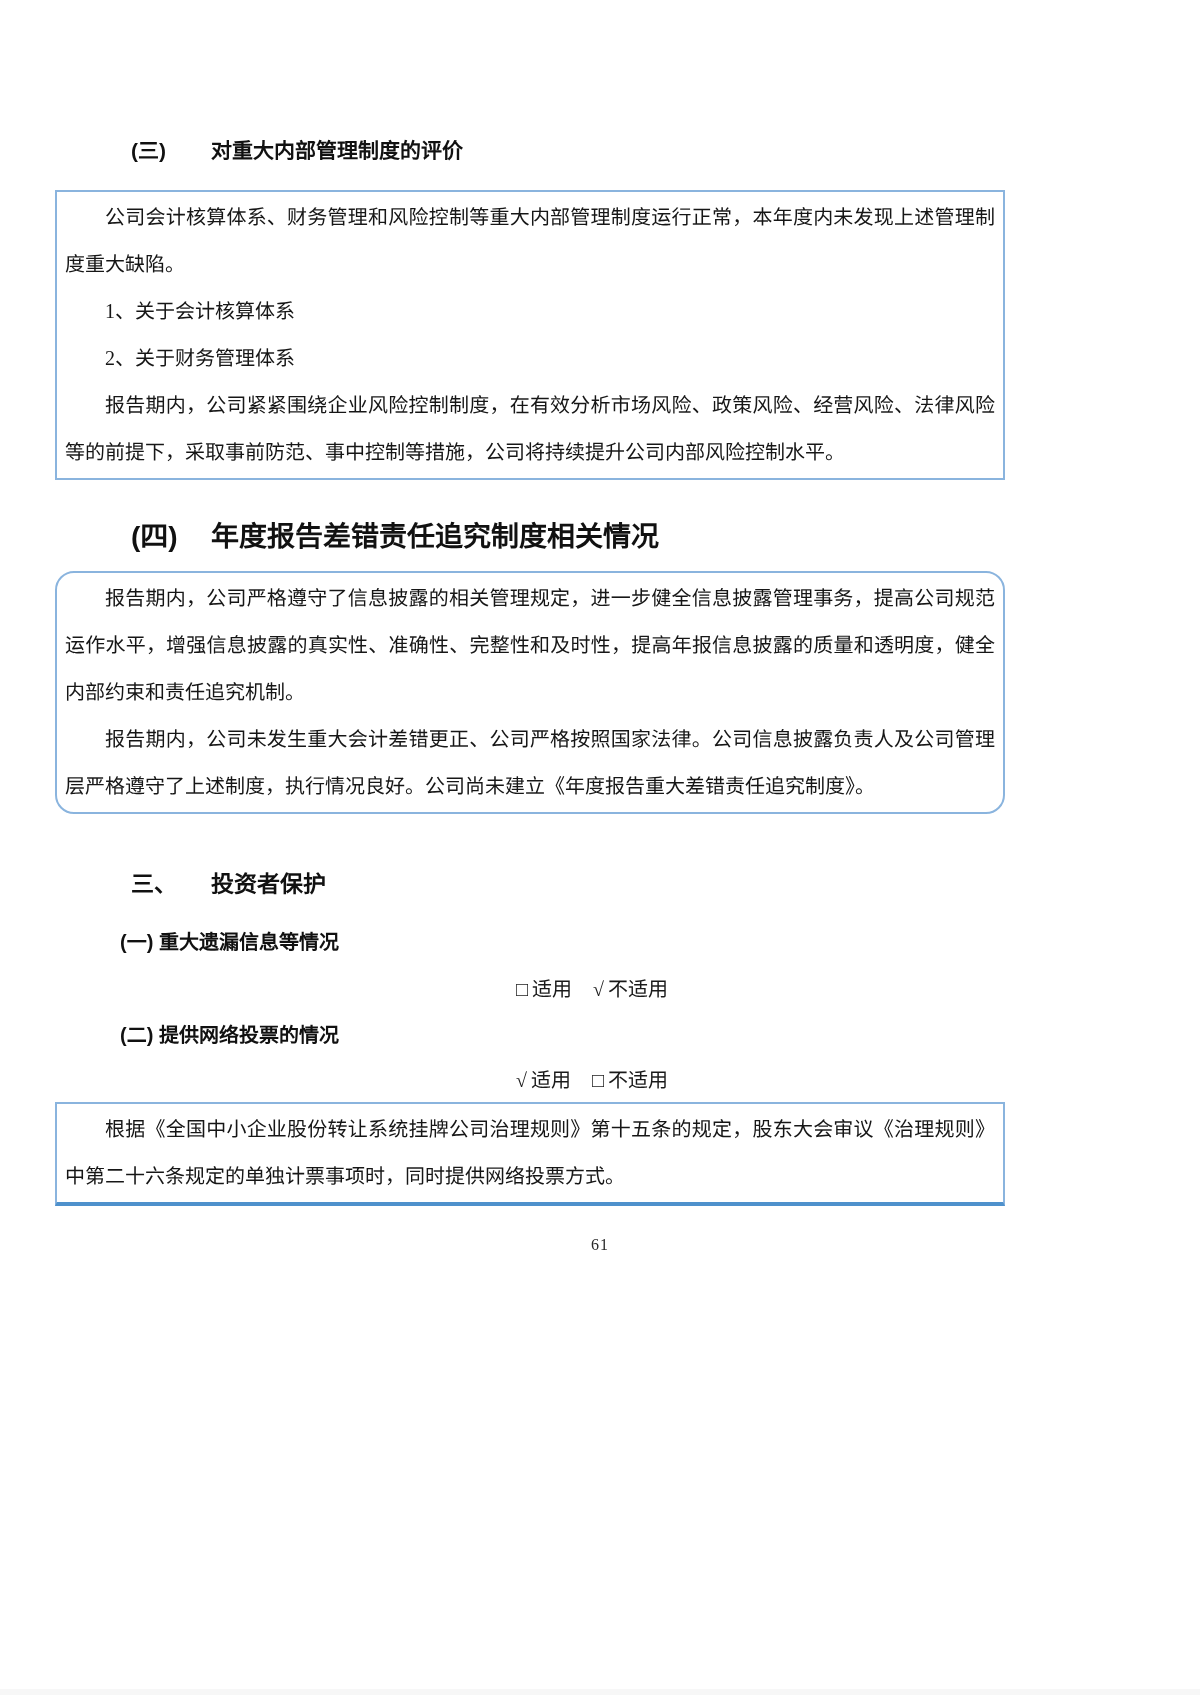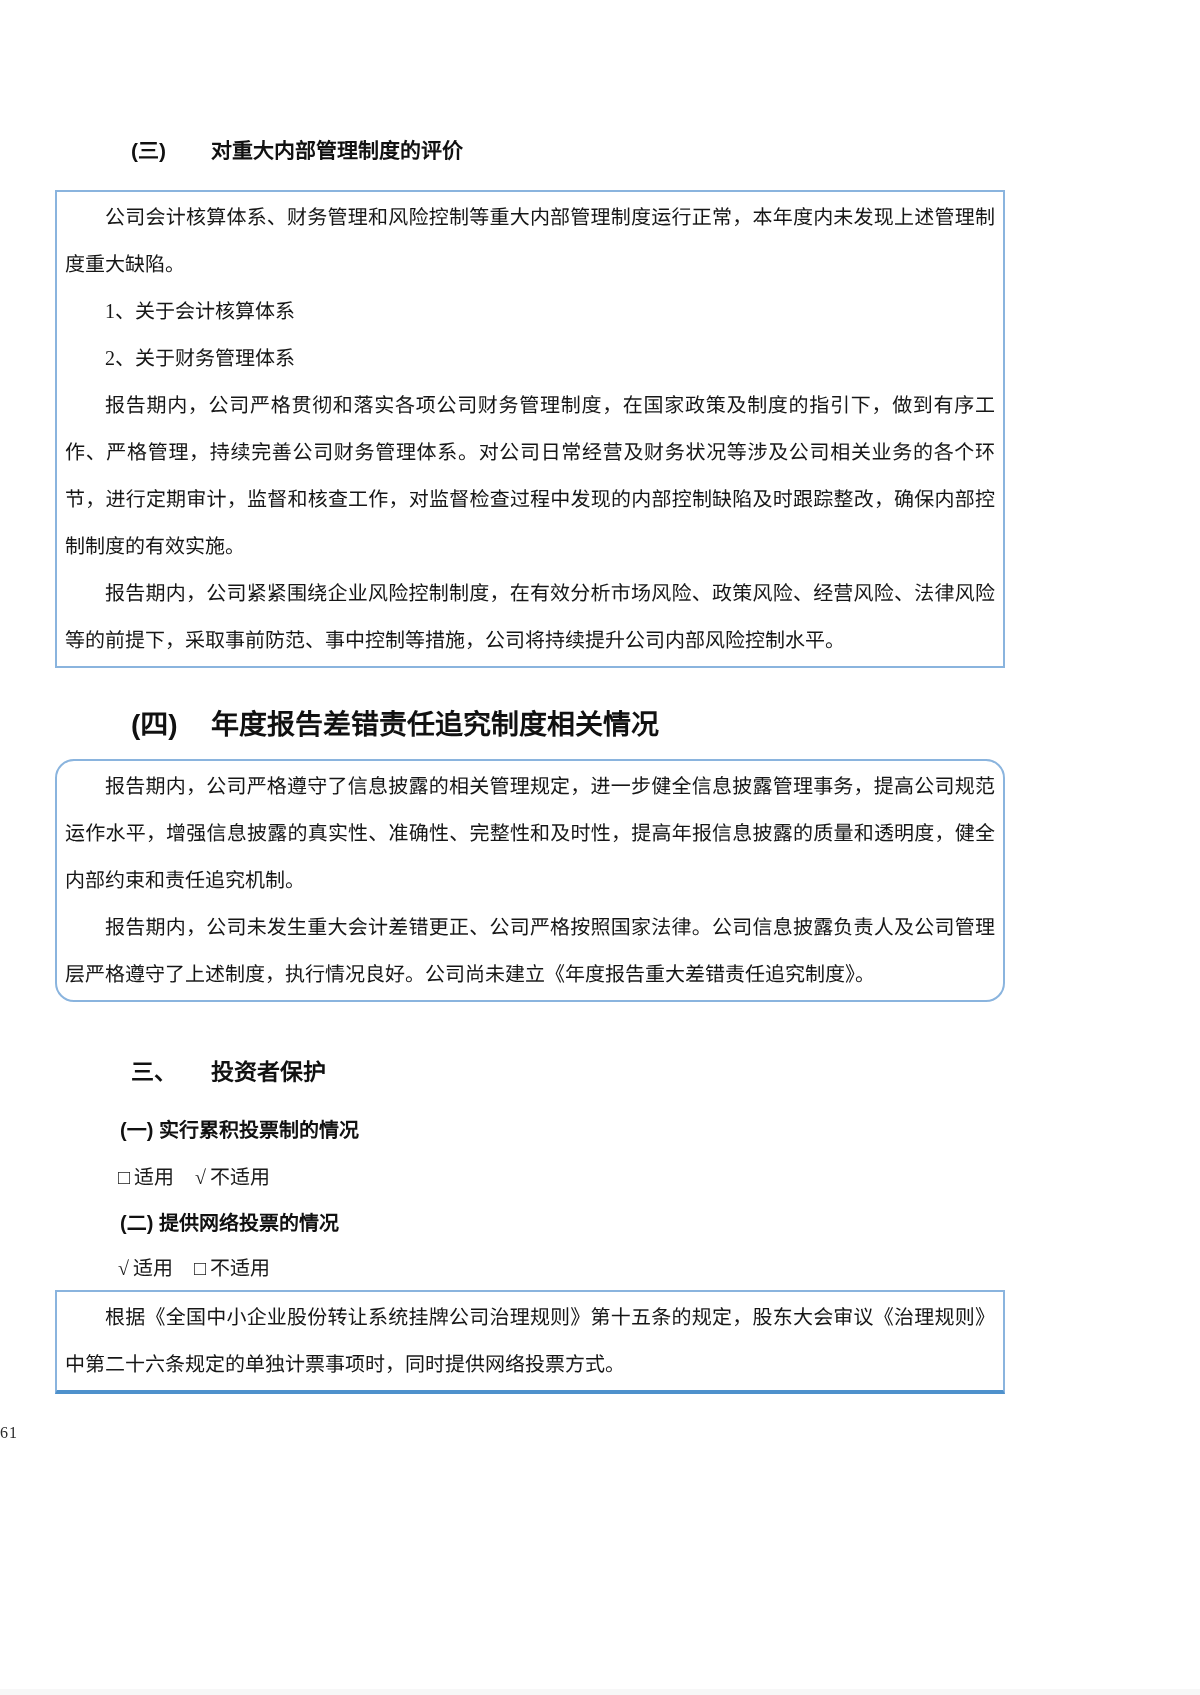--- a/index.html
+++ b/index.html
@@ -19,24 +19,24 @@
     color:#111;
   }
   .heading .hlabel{display:inline-block;width:80px;}
   .h-lvl2{margin-top:0;padding-top:136px;font-size:21px;line-height:29px;}
   .h-lvl2b{margin-top:42px;font-size:28px;line-height:29px;}
   .h-lvl1{margin-top:54px;font-size:23px;line-height:32px;}
   .h-lvl3{margin-left:120px;font-size:20px;line-height:28px;}
   .h-sub1{margin-top:28px;}
   .h-sub2{margin-top:18px;}
   .opts{
-    margin-left:118px;
     font-size:20px;
     line-height:28px;
     color:#1a1a1a;
+    text-align:center;
   }
   .opts1{margin-top:19px;}
   .opts2{margin-top:17px;}
   .opts .opt{margin-right:16px;}
   .opts .mark{margin-right:4px;}
   .tbox{
     box-sizing:border-box;
     margin-left:55px;
     width:950px;
     border:2px solid var(--box_border,#8ab4de);
@@ -44,21 +44,21 @@
     font-size:20px;
     line-height:47px;
     text-align:justify;
   }
   .tbox p{margin:0;text-indent:2em;}
   .box1{margin-top:25px;}
   .box2{margin-top:20px;border-radius:19px;}
   .box3{margin-top:8px;border-bottom:4px solid var(--box_border_strong,#4e91cc);}
   .footer{
     margin-top:30px;
-    text-align:left;
+    text-align:center;
     font-size:16px;
     color:#2a2a2a;
     letter-spacing:1px;
   }
   .page-edge{
     position:absolute;left:0;bottom:0;width:100%;height:6px;
     background:#f7f7f7;
   }
 </style>
 </head>
@@ -67,39 +67,38 @@
 <div class="page">
 
   <div class="heading h-lvl2">
     <span class="hlabel">(三)</span><span class="htitle">对重大内部管理制度的评价</span>
   </div>
 
   <div class="tbox box1">
     <p>公司会计核算体系、财务管理和风险控制等重大内部管理制度运行正常，本年度内未发现上述管理制度重大缺陷。</p>
     <p>1、关于会计核算体系</p>
     <p>2、关于财务管理体系</p>
-    <p>报告期内，公司严格贯彻和落实各项公司财务管理制度，在国家政策及制度的指引下，做到有序工作、严格管理，持续完善公司财务管理体系。对公司日常经营及财务状况等涉及公司相关业务的各个环节，进行定期审计，监督和核查工作，对监督检查过程中发现的内部控制缺陷及时跟踪整改，确保内部控制制度的有效实施。</p>
     <p>报告期内，公司紧紧围绕企业风险控制制度，在有效分析市场风险、政策风险、经营风险、法律风险等的前提下，采取事前防范、事中控制等措施，公司将持续提升公司内部风险控制水平。</p>
   </div>
 
   <div class="heading h-lvl2b">
     <span class="hlabel">(四)</span><span class="htitle">年度报告差错责任追究制度相关情况</span>
   </div>
 
   <div class="tbox box2">
     <p>报告期内，公司严格遵守了信息披露的相关管理规定，进一步健全信息披露管理事务，提高公司规范运作水平，增强信息披露的真实性、准确性、完整性和及时性，提高年报信息披露的质量和透明度，健全内部约束和责任追究机制。</p>
     <p>报告期内，公司未发生重大会计差错更正、公司严格按照国家法律。公司信息披露负责人及公司管理层严格遵守了上述制度，执行情况良好。公司尚未建立《年度报告重大差错责任追究制度》。</p>
   </div>
 
   <div class="heading h-lvl1">
     <span class="hlabel">三、</span><span class="htitle">投资者保护</span>
   </div>
 
   <div class="heading h-lvl3 h-sub1">
-    <span>(一) 实行累积投票制的情况</span>
+    <span>(一) 重大遗漏信息等情况</span>
   </div>
 
   <div class="opts opts1">
     <span class="opt"><span class="mark">□</span><span>适用</span></span>
     <span class="opt"><span class="mark">√</span><span>不适用</span></span>
   </div>
 
   <div class="heading h-lvl3 h-sub2">
     <span>(二) 提供网络投票的情况</span>
   </div>

